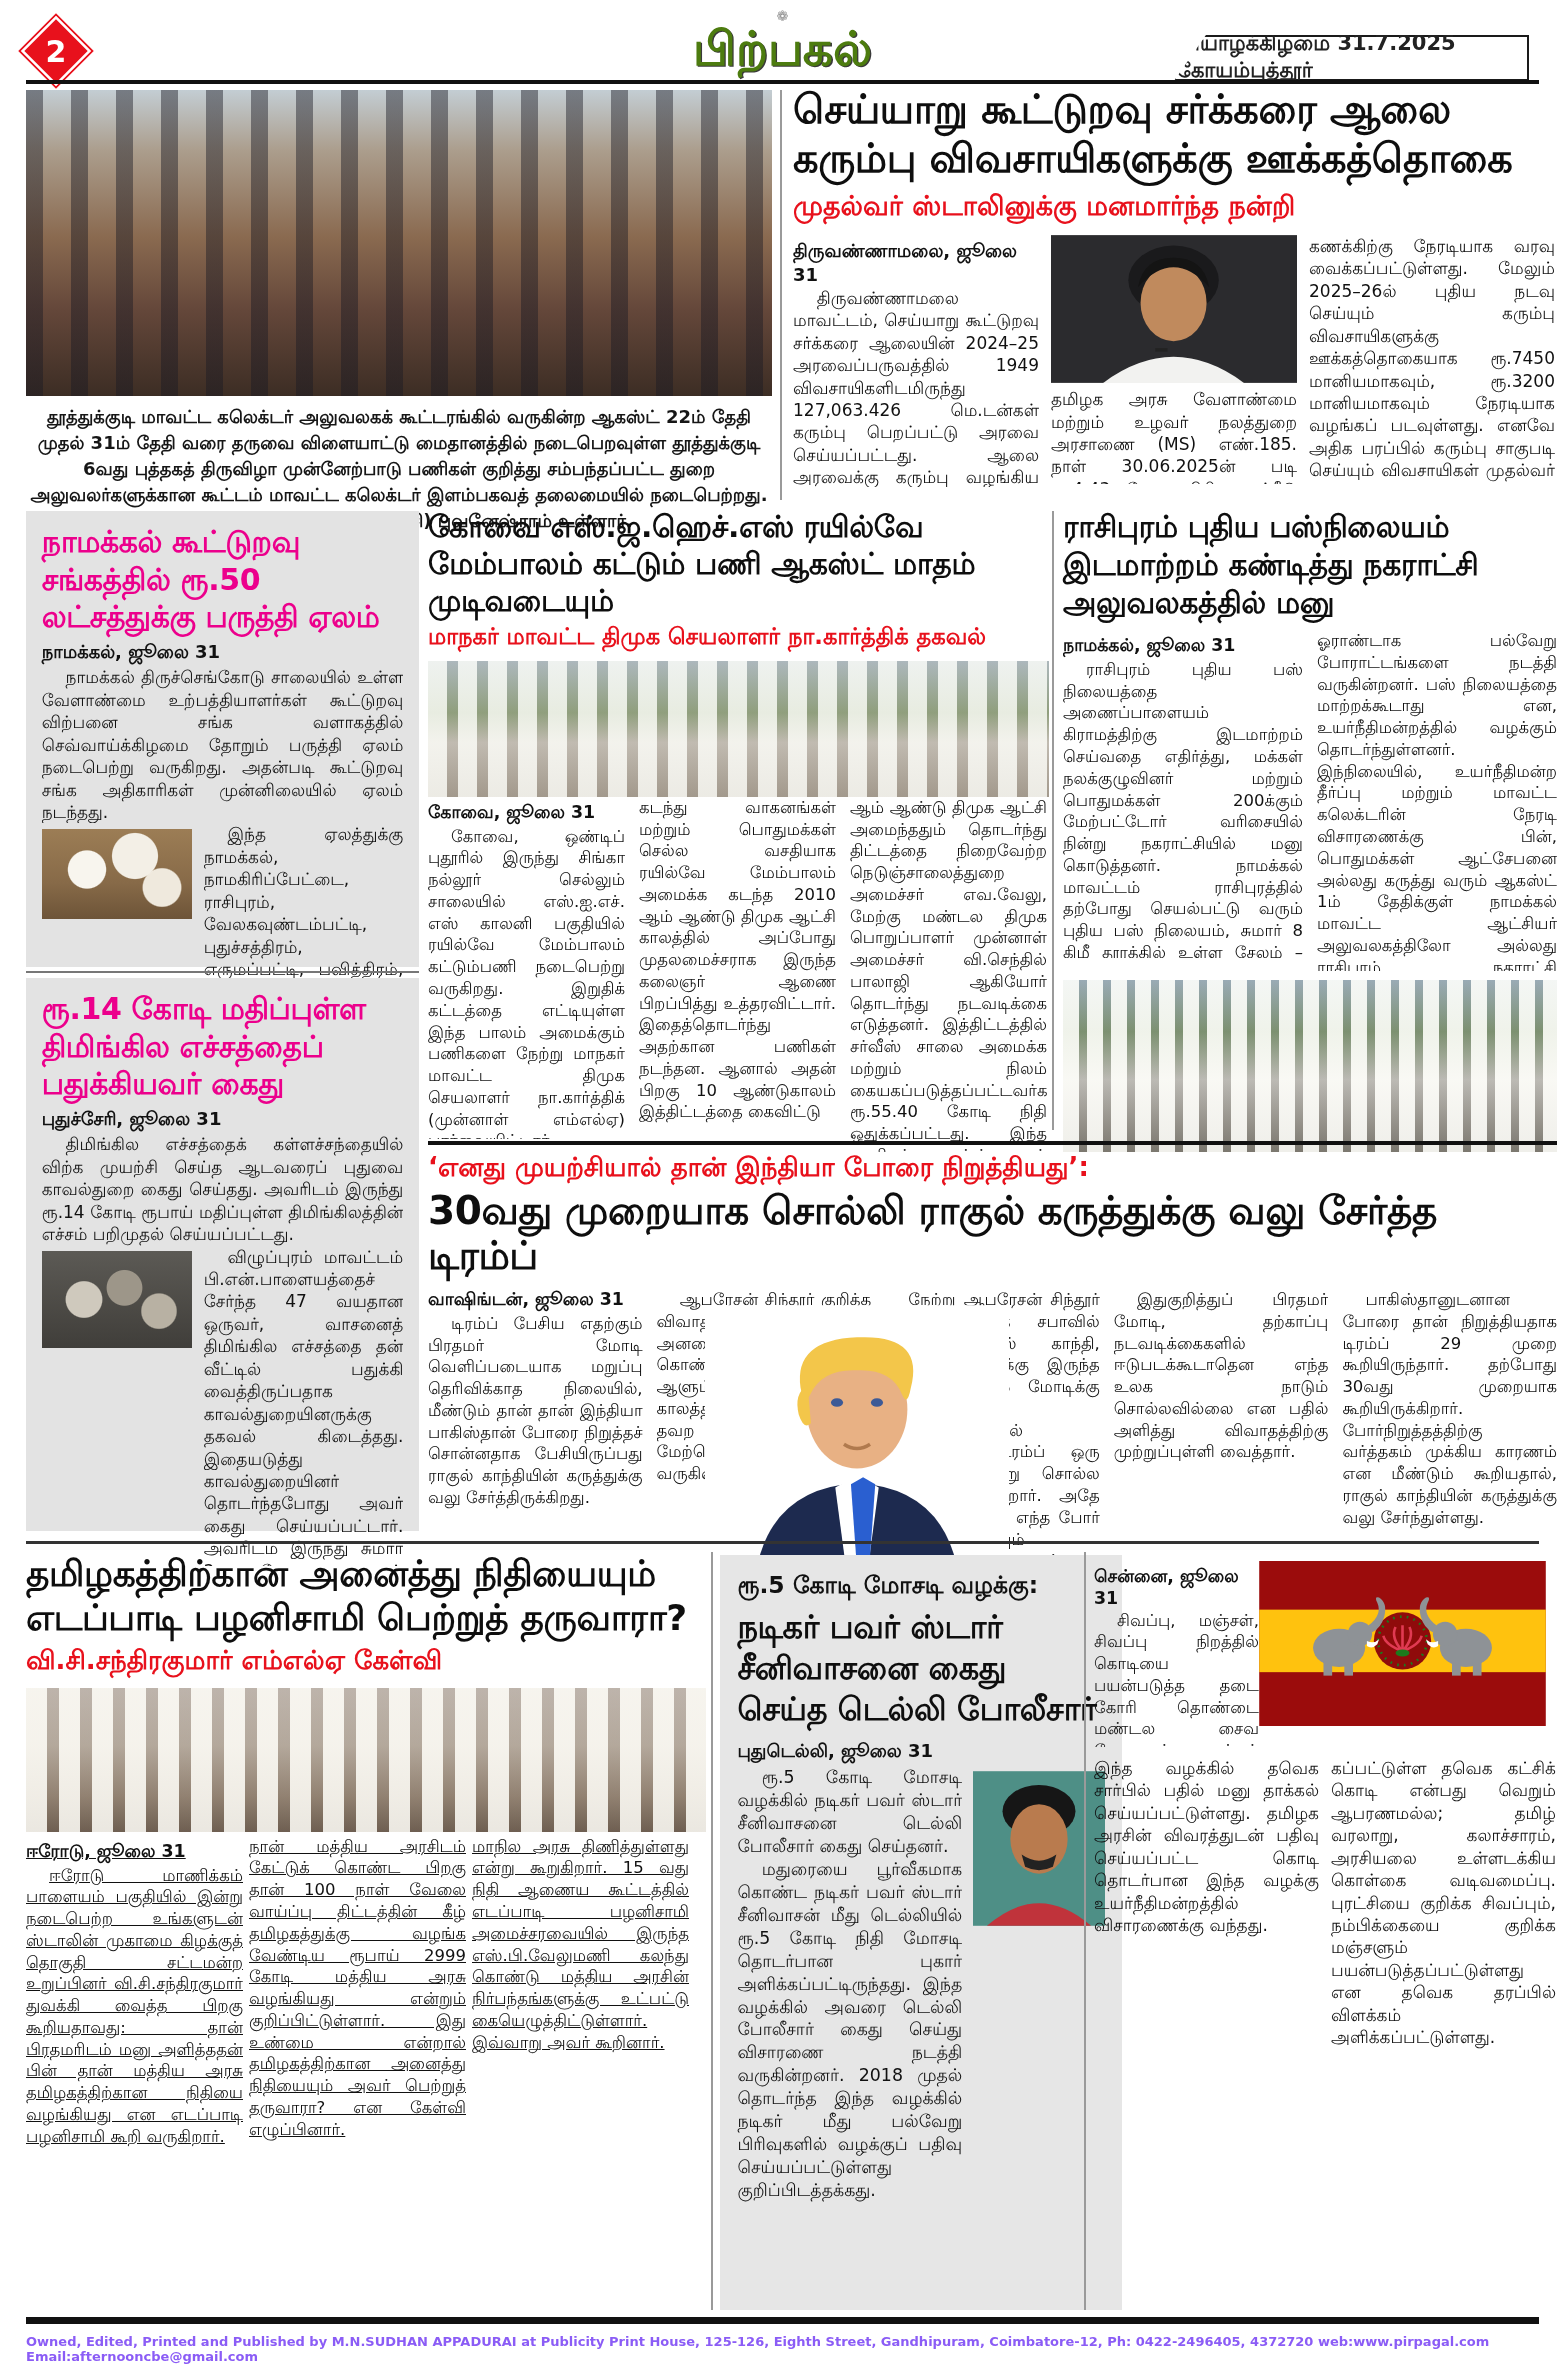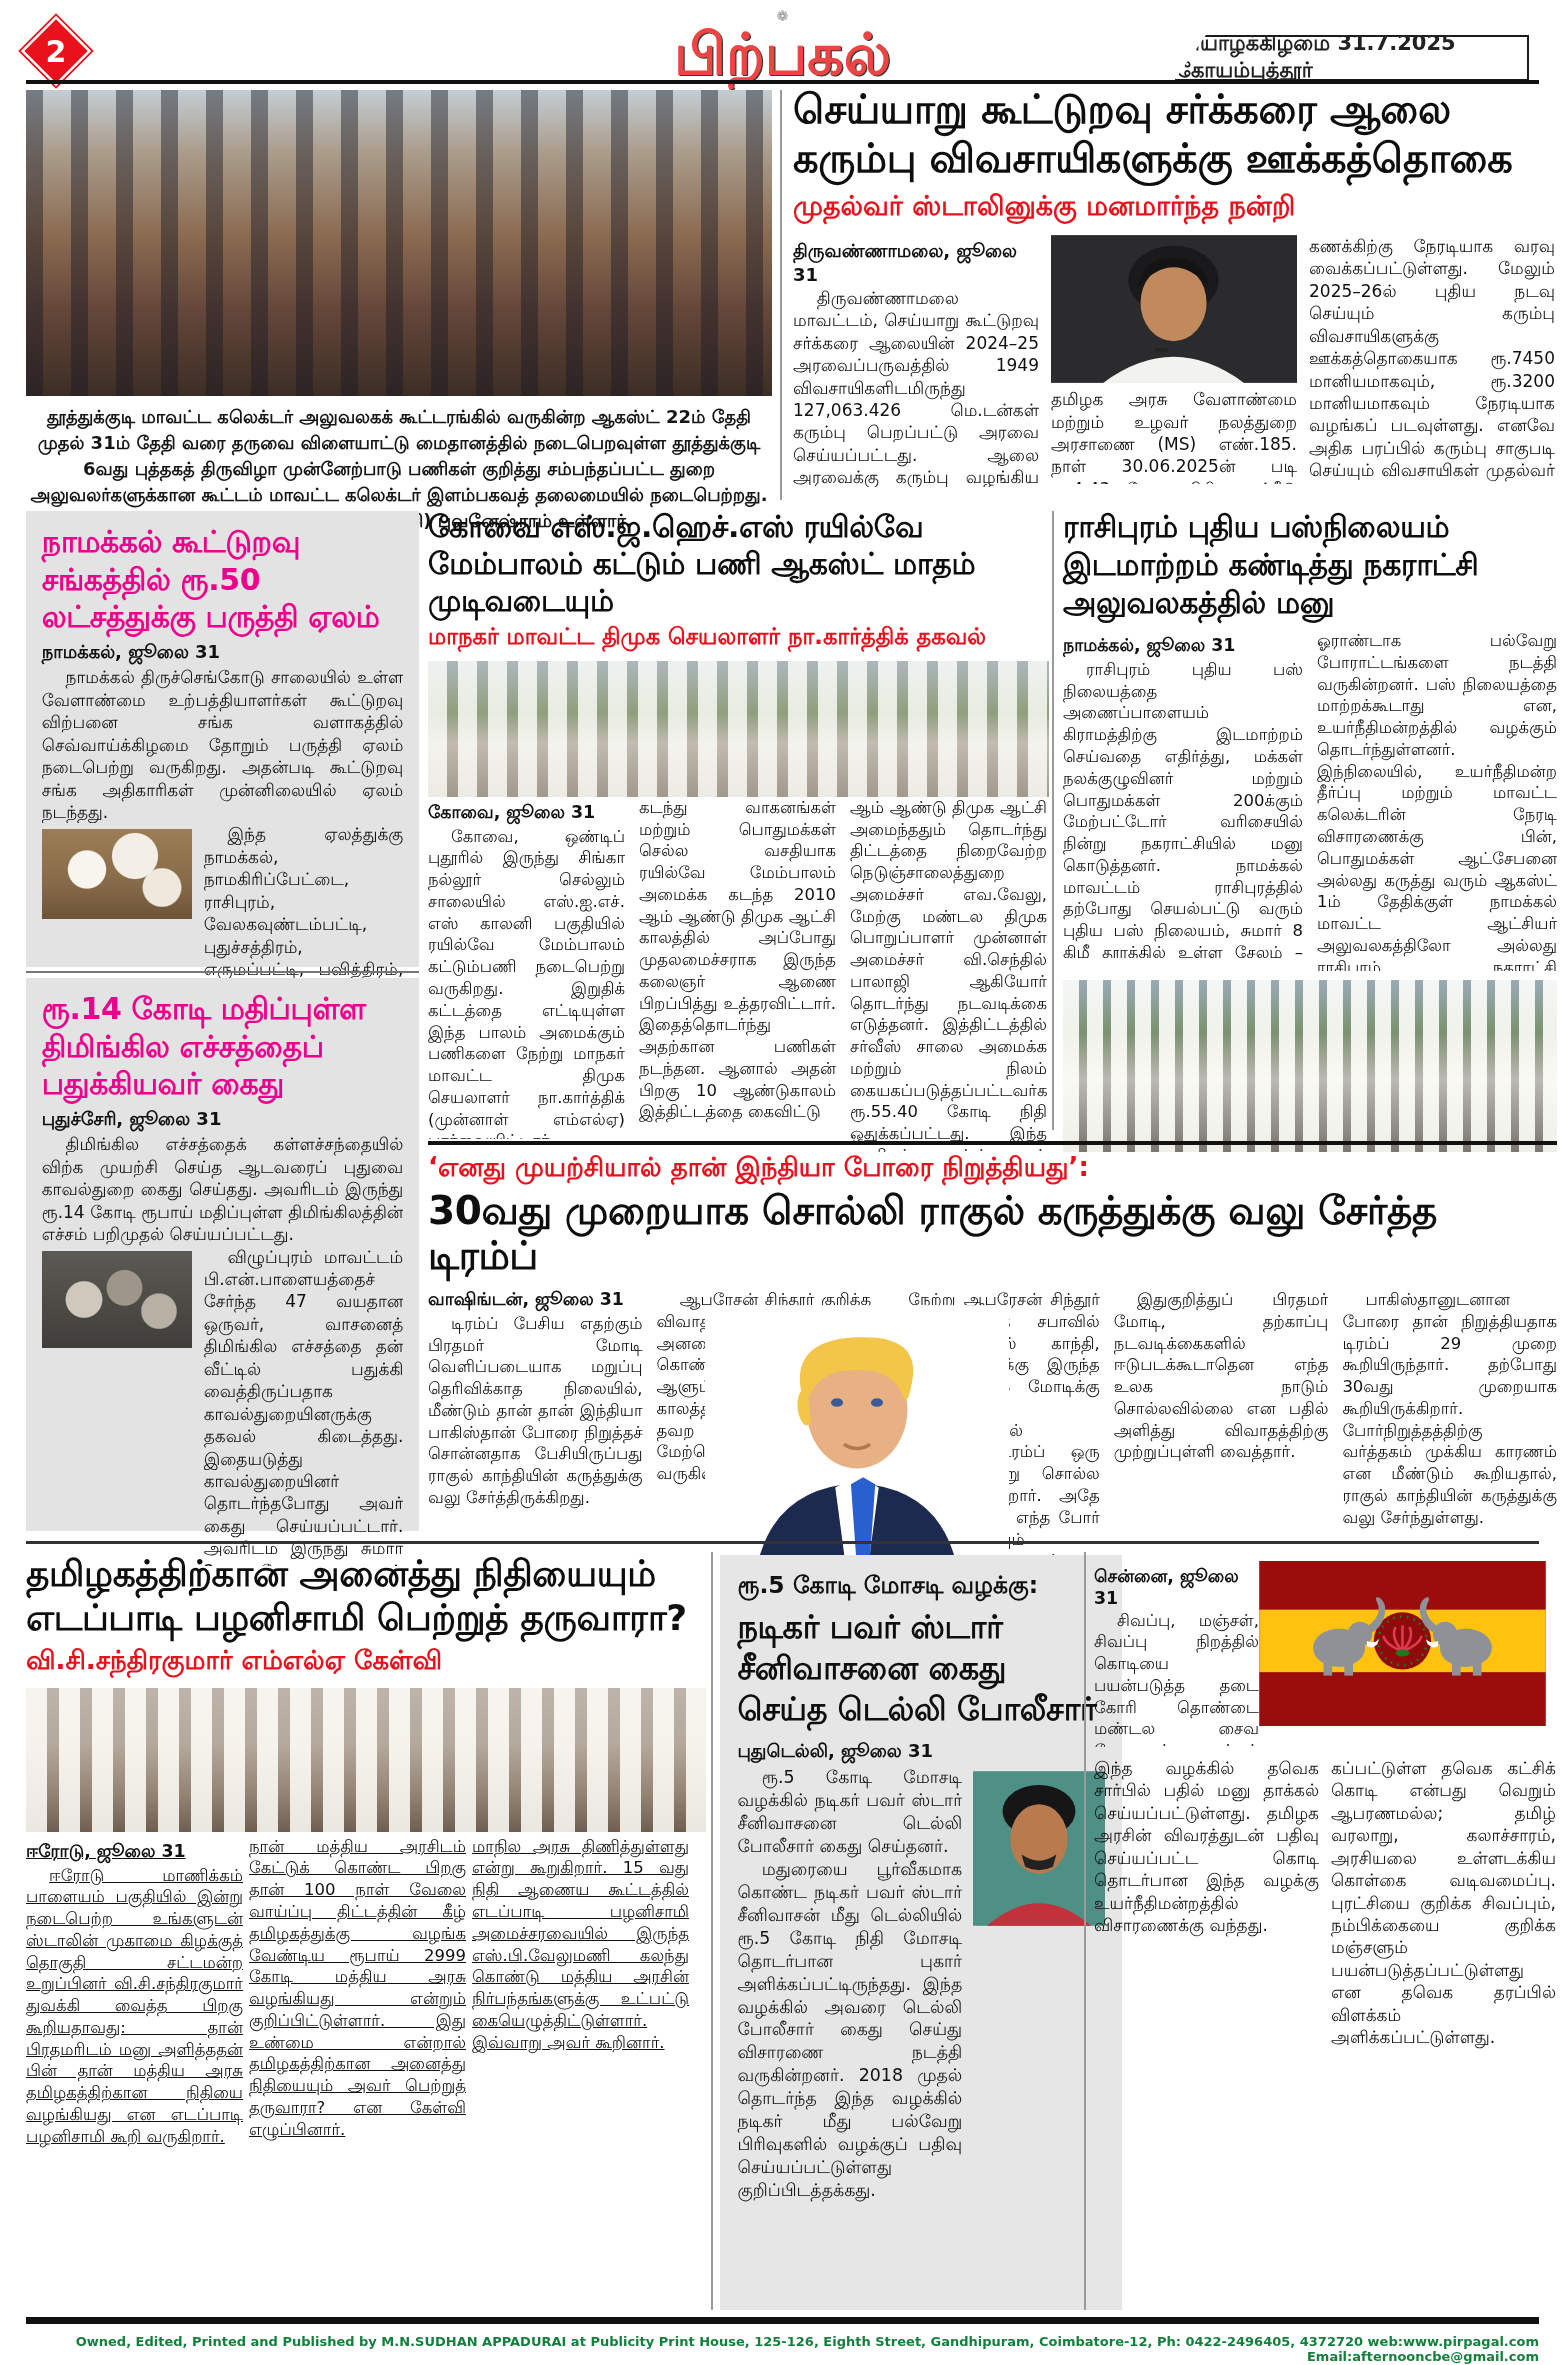--- a/index.html
+++ b/index.html
@@ -6,21 +6,21 @@
   .page{position:relative;width:1565px;height:2366px;background:#ffffff;overflow:hidden;
         font-family:"DejaVu Sans", sans-serif;color:#111;}
   .abs{position:absolute;}
   
   .diamond{left:31px;top:26px;width:50px;height:50px;background:#e8111c;transform:rotate(45deg);
            box-shadow:inset 0 0 0 2.6px #fff, 0 0 0 1.7px #e8111c;}
   .diamond .num{position:absolute;inset:0;display:flex;align-items:center;justify-content:center;
            transform:rotate(-45deg);color:#fff;font-size:30px;font-weight:bold;}
   .masthead-wrap{left:574px;top:8.7px;width:417px;text-align:center;}
   .masthead-emblem{font-size:14px;color:#8a8a8a;line-height:1;}
-  .masthead{font-size:57px;font-weight:bold;color:#ef4444;line-height:1.1;
+  .masthead{font-size:47px;font-weight:bold;color:#4d7c0f;line-height:1.1;
             text-shadow:1.3px 1.3px 0 #3a3a3a;}
   .datebox{left:1174px;top:35px;width:351px;height:42px;border:2.6px solid #1a1a1a;background:#fff;
            clip-path:polygon(9% 0,100% 0,100% 100%,0 100%);
            display:flex;align-items:center;justify-content:center;
            font-size:21px;font-weight:bold;color:#222;}
   .hrule{background:#111;}
   .vrule{background:#9a9a9a;}
   
   .headline{font-weight:bold;color:#0e0e0e;letter-spacing:-0.4px;}
   .subhead{font-weight:bold;color:#e8111c;}
@@ -53,21 +53,21 @@
      linear-gradient(180deg,#9c7d55 0%,#876a48 60%,#6d5438 100%);}
   .ph-ambergris{background:
      radial-gradient(circle at 28% 50%, #cfc9bd 0 15%, rgba(0,0,0,0) 16%),
      radial-gradient(circle at 55% 38%, #9d9689 0 17%, rgba(0,0,0,0) 18%),
      radial-gradient(circle at 78% 62%, #b8b1a3 0 13%, rgba(0,0,0,0) 14%),
      linear-gradient(180deg,#5c5a55 0%,#403e3a 100%);}
   .float-l{float:left;margin:5.2px 12px 5.2px 0;}
   .float-r{float:right;margin:5.2px 0 5.2px 10.4px;}
   svg{display:block;}
   .footer-bar{background:#111;}
-  .footer-txt{font-size:13px;font-weight:bold;text-align:right;color:#15803d;}
+  .footer-txt{font-size:13px;font-weight:bold;text-align:left;color:#8b5cf6;}
 </style>
 </head>
 <body>
 
 <div class="page">
 
   <div class="abs diamond">
     <div class="num">2</div>
   </div>
   <div class="abs masthead-wrap">

